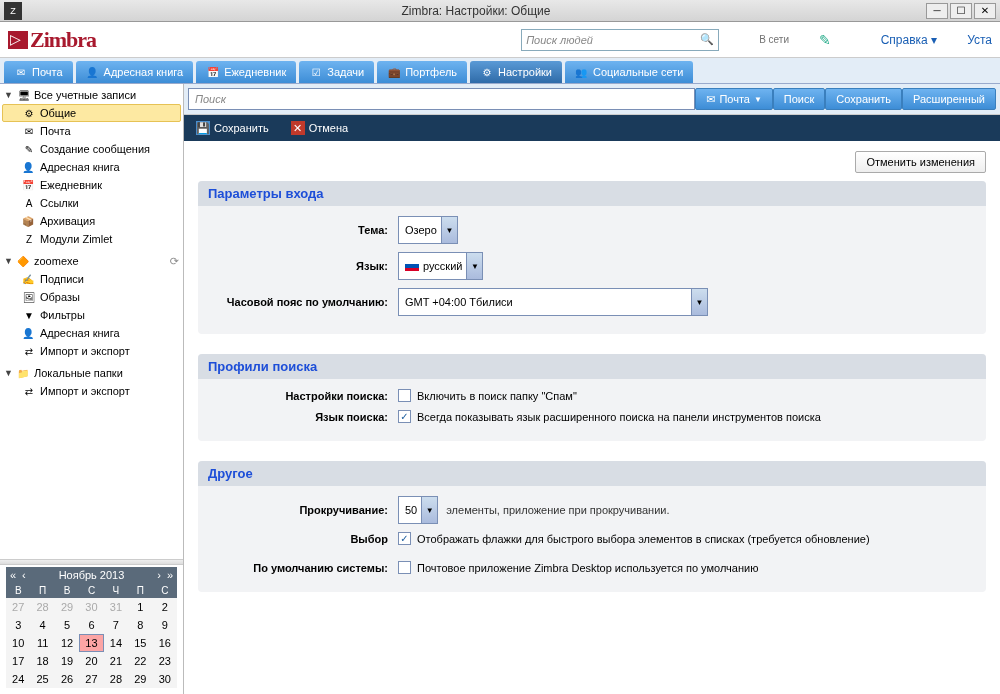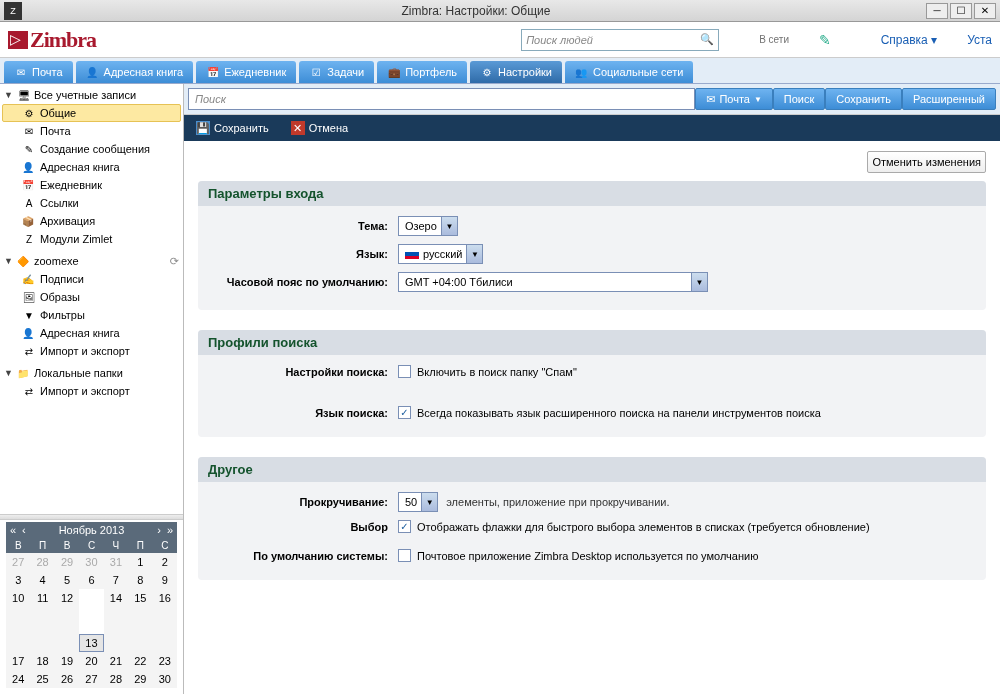--- a/index.html
+++ b/index.html
@@ -37,40 +37,40 @@
 .calendar { padding: 2px 6px 6px; }
 .cal-title { background: #5a6a7a; color: #fff; text-align: center; padding: 2px; position: relative; font-size: 11px; }
 .cal-title .lar { position: absolute; left: 4px; }
 .cal-title .rar { position: absolute; right: 4px; }
 .cal-title .larr { position: absolute; left: 16px; }
 .cal-title .rarr { position: absolute; right: 16px; }
 .cal-grid { display: grid; grid-template-columns: repeat(7, 1fr); text-align: center; }
 .cal-dh { background: #5a6a7a; color: #fff; padding: 2px 0; font-size: 10px; }
 .cal-cell { padding: 3px 0; font-size: 11px; cursor: pointer; background: #f4f4f4; }
 .cal-cell.other { color: #aaa; }
-.cal-cell.today { background: #e5e5e5; border: 1px solid #7a8fb5; padding: 2px 0; margin-top: 45px; }
+.cal-cell.today { background: #fca5a5; border: 1px solid #7a8fb5; padding: 2px 0; }
 .main { flex: 1; background: #fff; display: flex; flex-direction: column; overflow: hidden; }
 .searchbar { display: flex; align-items: center; padding: 4px; background: #e3edf7; gap: 0; border-bottom: 1px solid #ccc; }
 .searchbox { flex: 1; height: 22px; border: 1px solid #7a8fb5; padding: 0 6px; color: #888; font-style: italic; font-size: 11px; display: flex; align-items: center; background: #fff; }
 .sb-btn { height: 22px; padding: 0 10px; background: linear-gradient(#6eb3f0,#3d8dd6); color: #fff; border: 1px solid #3a7fbd; border-radius: 2px; display: flex; align-items: center; gap: 4px; font-size: 11px; cursor: pointer; }
 .sb-btn .dd { font-size: 8px; }
 .actionbar { height: 26px; background: #1a3a5a; display: flex; align-items: center; padding: 0 6px; gap: 10px; }
 .ab-btn { display: flex; align-items: center; gap: 4px; color: #fff; font-size: 11px; cursor: pointer; padding: 3px 6px; }
 .ab-icon { width: 14px; height: 14px; display: inline-flex; align-items: center; justify-content: center; }
 .ab-save { background: #4a90d0; }
 .ab-cancel { background: #c0392b; }
 .settings-body { flex: 1; overflow: auto; padding: 10px 14px; background: #fff; }
 .undo-row { display: flex; justify-content: flex-end; margin-bottom: 8px; }
-.undo-btn { padding: 4px 4px; background: linear-gradient(#fff,#eee); border: 1px solid #aaa; border-radius: 2px; font-size: 11px; cursor: pointer; }
+.undo-btn { padding: 4px 10px; background: linear-gradient(#fff,#eee); border: 1px solid #aaa; border-radius: 2px; font-size: 11px; cursor: pointer; }
 .section { margin-bottom: 20px; background: #f2f3f5; border-radius: 4px; overflow: hidden; }
-.section-h { background: #d8dde4; padding: 5px 10px; font-weight: bold; font-size: 13px; color: #14532d; }
+.section-h { background: #d8dde4; padding: 5px 10px; font-weight: bold; font-size: 13px; color: #1d4ed8; }
 .section-body { padding: 10px; }
 .field-row { display: flex; align-items: center; margin-bottom: 8px; }
 .field-label { width: 190px; text-align: right; padding-right: 10px; font-weight: bold; font-size: 11px; }
-.select { height: 20px; border: 1px solid #7a8fb5; background: #fff; padding: 0 20px 0 6px; font-size: 11px; position: relative; display: inline-flex; align-items: center; min-width: 60px; cursor: pointer; }
+.select { height: 28px; border: 1px solid #7a8fb5; background: #fff; padding: 0 20px 0 6px; font-size: 11px; position: relative; display: inline-flex; align-items: center; min-width: 60px; cursor: pointer; }
 .select .dd { position: absolute; right: 0; top: 0; width: 16px; height: 100%; background: linear-gradient(#cde,#abd); border-left: 1px solid #7a8fb5; display: flex; align-items: center; justify-content: center; font-size: 8px; }
 .select.wide { min-width: 310px; }
 .flag { display: inline-block; width: 14px; height: 10px; background: linear-gradient(#fff 33%,#0052b4 33% 66%,#d80027 66%); margin-right: 4px; }
 .checkbox { width: 13px; height: 13px; border: 1px solid #7a8fb5; background: #fff; margin-right: 6px; display: inline-flex; align-items: center; justify-content: center; font-size: 10px; color: #2060a0; flex-shrink: 0; }
 .check-label { font-size: 11px; }
 .hint { font-size: 11px; color: #333; }
 </style>
 </head>
 <body>
 
@@ -331,21 +331,21 @@
       </div>
 
       <div class="section">
         <div class="section-h">Профили поиска</div>
         <div class="section-body">
           <div class="field-row">
             <div class="field-label">Настройки поиска:</div>
             <span class="checkbox"></span>
             <span class="check-label">Включить в поиск папку "Спам"</span>
           </div>
-          <div class="field-row" style="margin-top:28px">
+          <div class="field-row" style="margin-top:8px">
             <div class="field-label">Язык поиска:</div>
             <span class="checkbox">✓</span>
             <span class="check-label">Всегда показывать язык расширенного поиска на панели инструментов поиска</span>
           </div>
         </div>
       </div>
 
       <div class="section">
         <div class="section-h">Другое</div>
         <div class="section-body">

